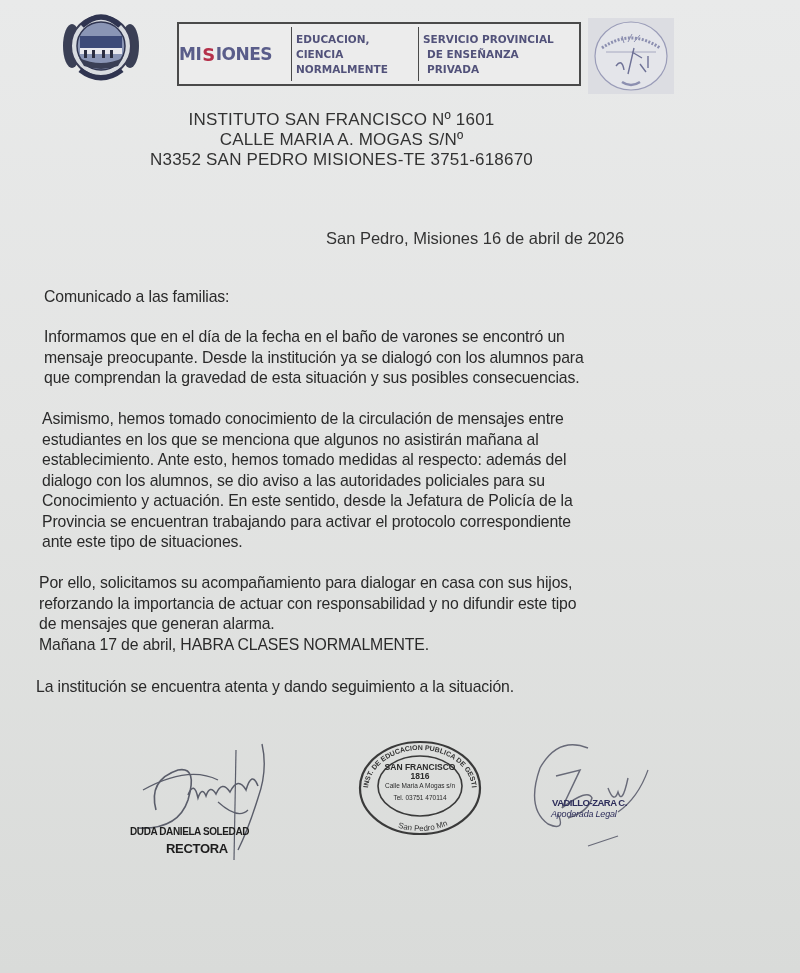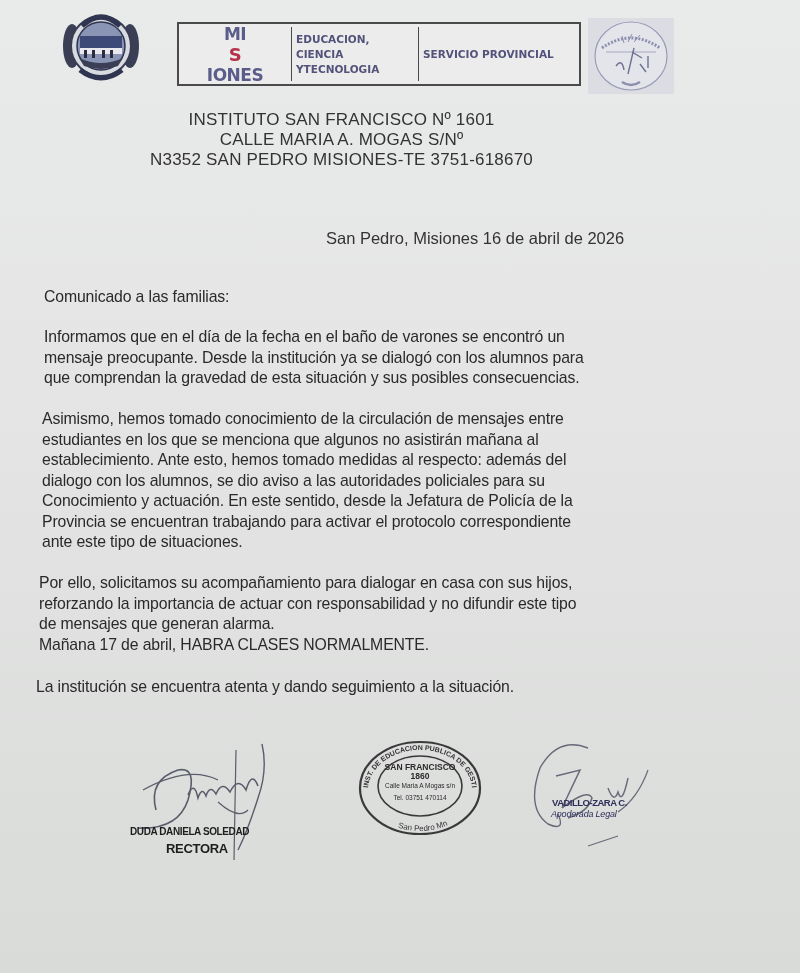--- a/index.html
+++ b/index.html
@@ -12,23 +12,23 @@
     }
     .abs { position: absolute; }
     
     .prov-logo { left: 58px; top: 6px; width: 86px; height: 78px; }
     .header-box {
       left: 177px; top: 22px; width: 404px; height: 64px;
       border: 2px solid #4a4a4a; box-sizing: border-box;
       display: flex; align-items: center; background: #ececec;
     }
     .misiones-brand {
-      width: 112px; display: flex; align-items: center; justify-content: flex-end;
+      width: 112px; display: flex; align-items: center; justify-content: flex-start;
       font-family: "DejaVu Sans", sans-serif; font-weight: bold; font-size: 17px;
-      color: #5a5d8a; letter-spacing: -0.5px; flex-direction: column;
+      color: #5a5d8a; letter-spacing: -0.5px;
     }
     .misiones-brand .swoosh { color: #b5304a; font-size: 18px; margin: 0 1px; }
     .hdr-sep { width: 1px; height: 54px; background: #4a4a4a; }
     .hdr-col {
       padding: 0 4px; font-family: "DejaVu Sans", sans-serif; font-size: 10.5px;
       font-weight: bold; color: #52527a; line-height: 15px;
     }
     .hdr-col.c1 { width: 118px; }
     .hdr-col.c2 { width: 150px; }
     .hdr-col .line2-indent { padding-left: 4px; }
@@ -89,25 +89,26 @@
 
 <div class="abs header-box">
   <div class="misiones-brand">
     <span>MI</span>
       <span class="swoosh">S</span>
       <span>IONES</span>
   </div>
   <div class="hdr-sep"></div>
   <div class="hdr-col c1">
     <div>EDUCACION, CIENCIA</div>
-    <div>YTECNOLOGIA</div>
+    <div>NORMALMENTE</div>
   </div>
   <div class="hdr-sep"></div>
   <div class="hdr-col c2">
     <div>SERVICIO PROVINCIAL</div>
+    <div class="line2-indent">DE ENSEÑANZA PRIVADA</div>
   </div>
 </div>
 
 <div class="abs school-logo">
   <svg width="86" height="76" viewBox="0 0 86 76">
     <rect x="0" y="0" width="86" height="76" fill="#dcdde2"></rect>
     <ellipse cx="43" cy="38" rx="36" ry="34" fill="#e4e5ea" stroke="#9a9cb8" stroke-width="1.2"></ellipse>
     <path d="M14 30 Q43 10 72 30" fill="none" stroke="#8c8fb0" stroke-width="3" stroke-dasharray="2 1.5"></path>
     <line x1="18" y1="34" x2="68" y2="34" stroke="#a6a8c0" stroke-width="1"></line>
     <path d="M40 24 L44 16 M46 24 L52 17 M36 25 L34 18" stroke="#8c8fb0" stroke-width="1"></path>
@@ -167,21 +168,21 @@
 <div class="abs stamp">
   <svg width="128" height="100" viewBox="0 0 128 100" style="position:absolute;left:0;top:0;">
     <ellipse cx="64" cy="50" rx="60" ry="46" fill="none" stroke="#3a3a3a" stroke-width="2.2"></ellipse>
     <ellipse cx="64" cy="48" rx="42" ry="30" fill="none" stroke="#3a3a3a" stroke-width="1.6"></ellipse>
     <path id="stampArcTop" d="M12 52 A52 40 0 0 1 116 52" fill="none"></path>
     <text font-size="7" font-weight="bold" fill="#333" font-family="Liberation Sans, sans-serif"><textPath href="#stampArcTop" startOffset="2">INST. DE EDUCACION PUBLICA DE GESTION PRIVADA</textPath></text>
     <path id="stampArcBot" d="M38 88 Q64 98 90 88" fill="none"></path>
     <text font-size="8" fill="#333" font-family="Liberation Sans, sans-serif"><textPath href="#stampArcBot" startOffset="4">San Pedro Mnes</textPath></text>
   </svg>
   <div class="stamp-text" style="top:24px;font-size:8.5px;">SAN FRANCISCO</div>
-  <div class="stamp-text" style="top:33px;font-size:8.5px;">1860</div>
+  <div class="stamp-text" style="top:33px;font-size:8.5px;">1816</div>
   <div class="stamp-text" style="top:44px;font-size:6.5px;font-weight:normal;">Calle Maria A Mogas s/n</div>
   <div class="stamp-text" style="top:56px;font-size:6.5px;font-weight:normal;">Tel. 03751 470114</div>
 </div>
 
 <div class="abs sig2">
   <svg width="150" height="120" viewBox="0 0 150 120">
     <path d="M70 20 Q40 8 22 40 Q8 80 30 96 Q48 104 40 86" fill="none" stroke="#686a78" stroke-width="1.4"></path>
     <path d="M38 48 L62 42 L44 80 Q70 60 74 70 Q70 84 50 90" fill="none" stroke="#686a78" stroke-width="1.5"></path>
     <path d="M90 60 Q96 76 100 64 Q104 78 110 50" fill="none" stroke="#686a78" stroke-width="1.4"></path>
     <path d="M130 42 Q120 70 100 84" fill="none" stroke="#686a78" stroke-width="1.2"></path>

